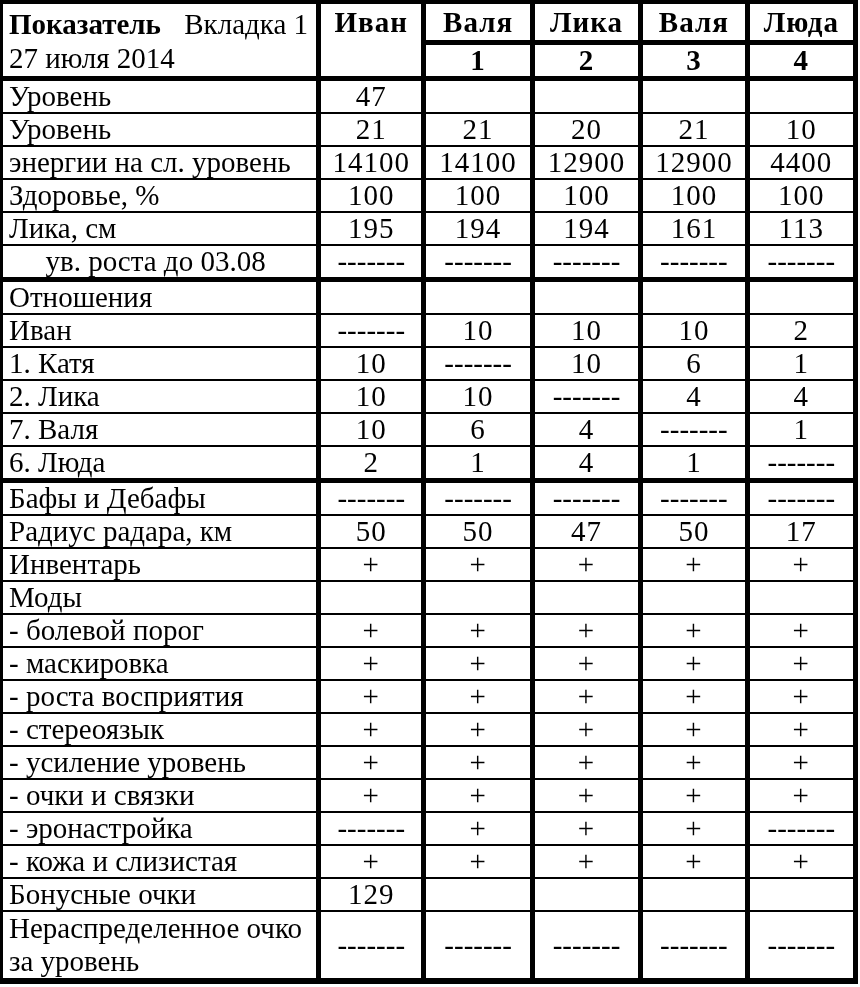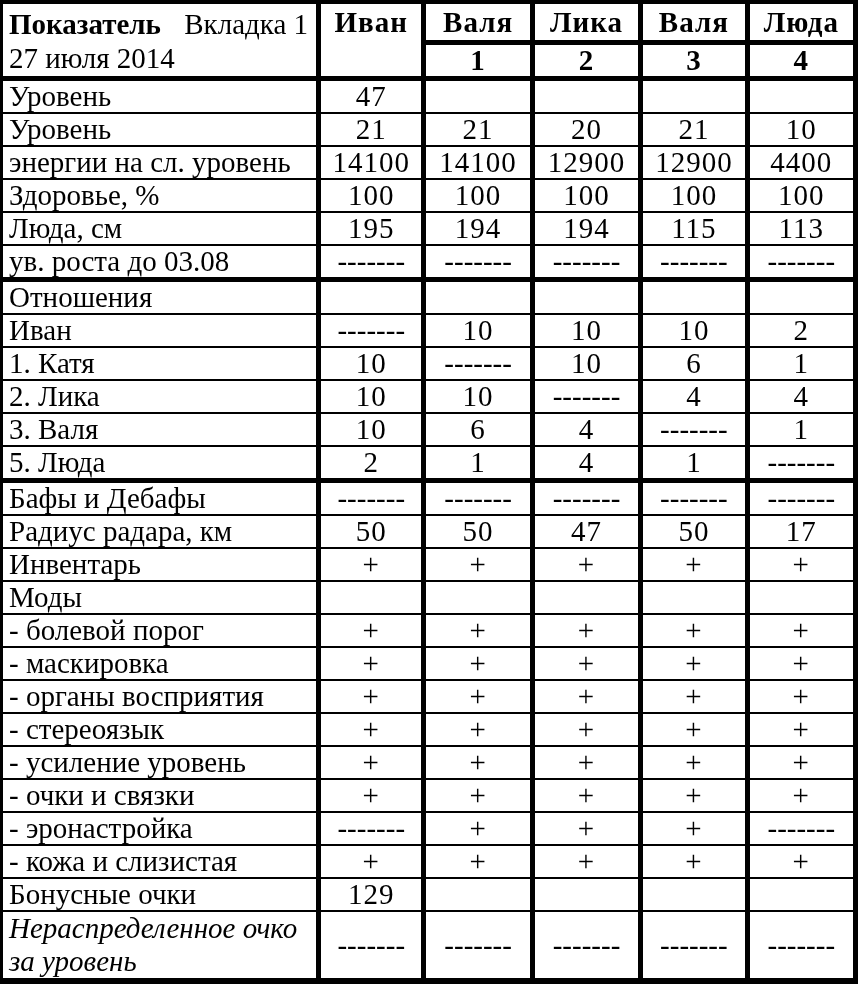--- a/index.html
+++ b/index.html
@@ -10,22 +10,22 @@
   }
   table{
     border-collapse:collapse;table-layout:fixed;width:858px;
     margin:0;background:#fff;color:#000;
     font-family:"Liberation Serif","DejaVu Serif",serif;
     font-size:29px;line-height:31px;
     border:4px solid #000;border-bottom-width:6px;border-left-width:3px;border-right-width:5px;
   }
   td{border:2px solid #000;padding:0;height:31px;overflow:hidden;vertical-align:middle;}
   td.label{text-align:left;padding:0 8px 0 6px;white-space:nowrap;}
-  td.label.right{text-align:left;padding-right:14px;}
-  td.label.wrap{white-space:normal;line-height:33px;font-style:italic;}
+  td.label.right{text-align:center;padding-right:14px;}
+  td.label.wrap{white-space:normal;line-height:33px;}
   td.val{border-left-width:5px;border-right-width:5px;text-align:center;letter-spacing:1px;}
   td.val.dash{letter-spacing:0;}
   thead td{border-bottom-width:5px;}
   thead td.char-name{font-weight:bold;text-align:center;height:36px;vertical-align:middle;}
   thead td.char-num{font-weight:bold;text-align:center;height:30px;}
   thead td.corner{vertical-align:top;padding:3px 8px 0 6px;}
   thead td.ivan{vertical-align:top;padding-top:3px;}
   .title-line{display:flex;justify-content:space-between;align-items:baseline;line-height:34px;}
   .title-bold{font-weight:bold;}
   .date-line{line-height:34px;}
@@ -94,25 +94,25 @@
         </tr>
         <tr>
           <td class="label">Здоровье, %</td>
           <td class="val">100</td>
           <td class="val">100</td>
           <td class="val">100</td>
           <td class="val">100</td>
           <td class="val">100</td>
         </tr>
         <tr>
-          <td class="label">Люда, см</td>
+          <td class="label">Лика, см</td>
           <td class="val">195</td>
           <td class="val">194</td>
           <td class="val">194</td>
-          <td class="val">115</td>
+          <td class="val">161</td>
           <td class="val">113</td>
         </tr>
         <tr class="sec-end">
           <td class="label right">ув. роста до 03.08</td>
           <td class="val dash">-------</td>
           <td class="val dash">-------</td>
           <td class="val dash">-------</td>
           <td class="val dash">-------</td>
           <td class="val dash">-------</td>
         </tr>
@@ -142,29 +142,29 @@
         </tr>
         <tr>
           <td class="label">2. Лика</td>
           <td class="val">10</td>
           <td class="val">10</td>
           <td class="val dash">-------</td>
           <td class="val">4</td>
           <td class="val">4</td>
         </tr>
         <tr>
-          <td class="label">3. Валя</td>
+          <td class="label">7. Валя</td>
           <td class="val">10</td>
           <td class="val">6</td>
           <td class="val">4</td>
           <td class="val dash">-------</td>
           <td class="val">1</td>
         </tr>
         <tr class="sec-end">
-          <td class="label">5. Люда</td>
+          <td class="label">6. Люда</td>
           <td class="val">2</td>
           <td class="val">1</td>
           <td class="val">4</td>
           <td class="val">1</td>
           <td class="val dash">-------</td>
         </tr>
         <tr>
           <td class="label">Бафы и Дебафы</td>
           <td class="val dash">-------</td>
           <td class="val dash">-------</td>
@@ -206,21 +206,21 @@
         </tr>
         <tr>
           <td class="label">- маскировка</td>
           <td class="val">+</td>
           <td class="val">+</td>
           <td class="val">+</td>
           <td class="val">+</td>
           <td class="val">+</td>
         </tr>
         <tr>
-          <td class="label">- органы восприятия</td>
+          <td class="label">- роста восприятия</td>
           <td class="val">+</td>
           <td class="val">+</td>
           <td class="val">+</td>
           <td class="val">+</td>
           <td class="val">+</td>
         </tr>
         <tr>
           <td class="label">- стереоязык</td>
           <td class="val">+</td>
           <td class="val">+</td>

